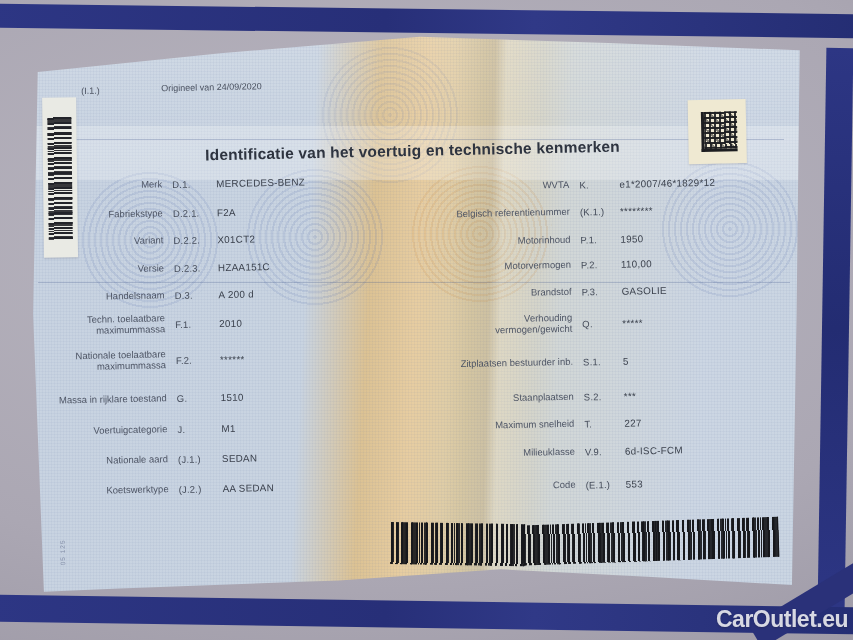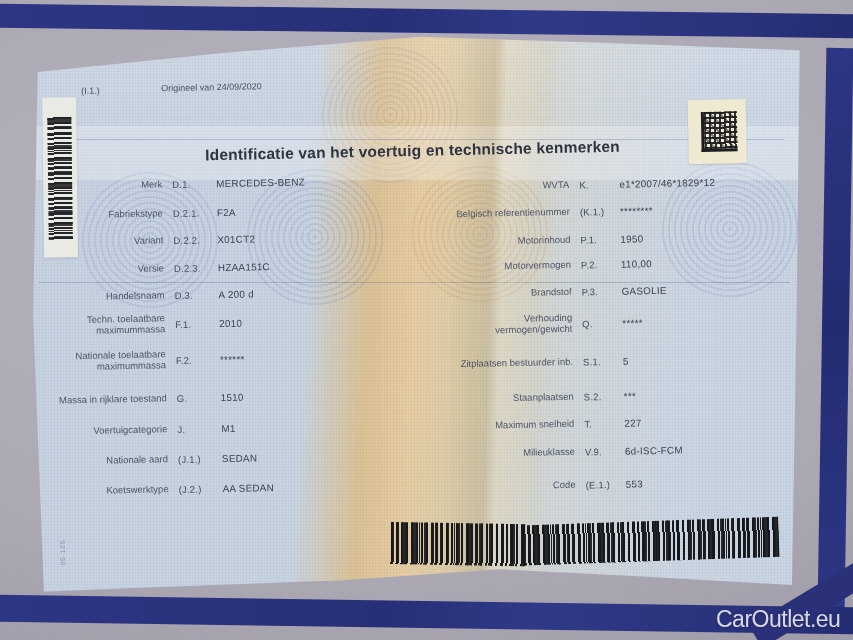--- a/index.html
+++ b/index.html
@@ -85,21 +85,21 @@
   .barcode{position:absolute;height:42px;
     background-image:
       repeating-linear-gradient(90deg, #17181c 0 2px, rgba(0,0,0,0) 2px 5px),
       repeating-linear-gradient(90deg, rgba(23,24,28,0.95) 0 1px, rgba(0,0,0,0) 1px 7px),
       repeating-linear-gradient(90deg, rgba(20,21,25,0.9) 0 3px, rgba(0,0,0,0) 3px 11px);}
   .barcode-left{left:356px;top:490px;width:134px;transform:rotate(2.2deg);}
   .barcode-right{left:488px;top:492px;width:256px;height:40px;transform:rotate(-0.8deg);}
   .edge-number{position:absolute;left:24px;top:498px;font-size:6.5px;color:#7a85a0;opacity:0.85;
     writing-mode:vertical-rl;transform:rotate(180deg);letter-spacing:1px;}
   
-  .watermark{position:absolute;left:716px;top:606px;font-size:23px;font-weight:normal;
+  .watermark{position:absolute;left:716px;top:606px;font-size:23px;font-weight:bold;
     color:rgba(255,255,255,0.82);letter-spacing:-0.5px;text-shadow:0 1px 2px rgba(30,30,50,0.35);}
 </style>
 </head>
 <body>
 
 <div class="scene">
 
   <div class="navy navy-top"></div>
   <div class="navy navy-right"></div>
   <div class="navy navy-bottom"></div>

